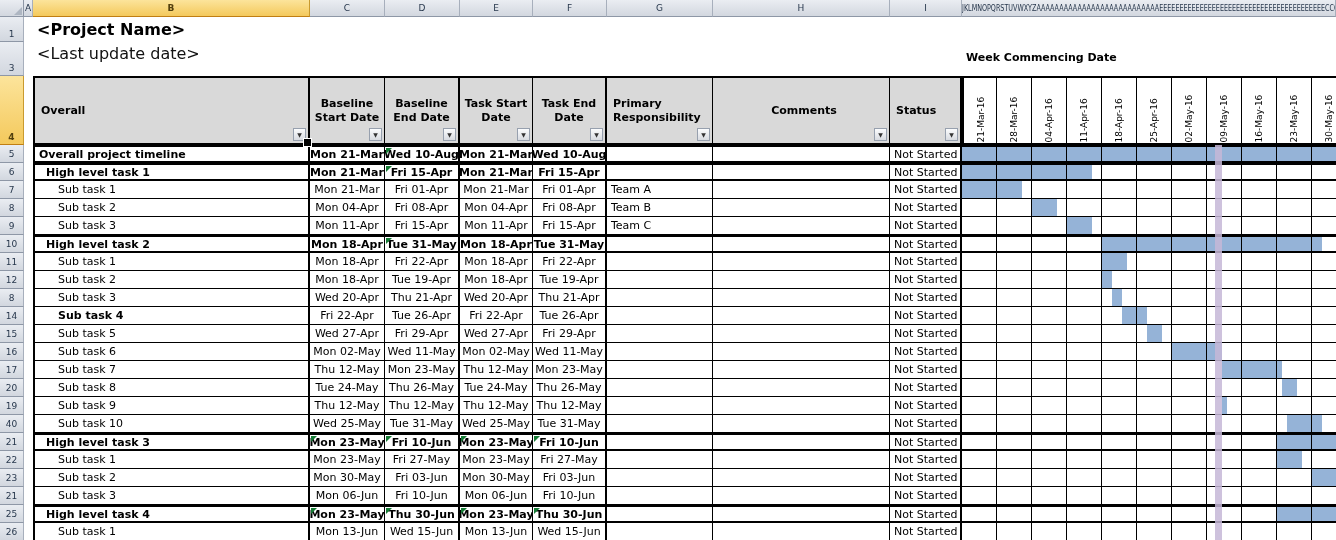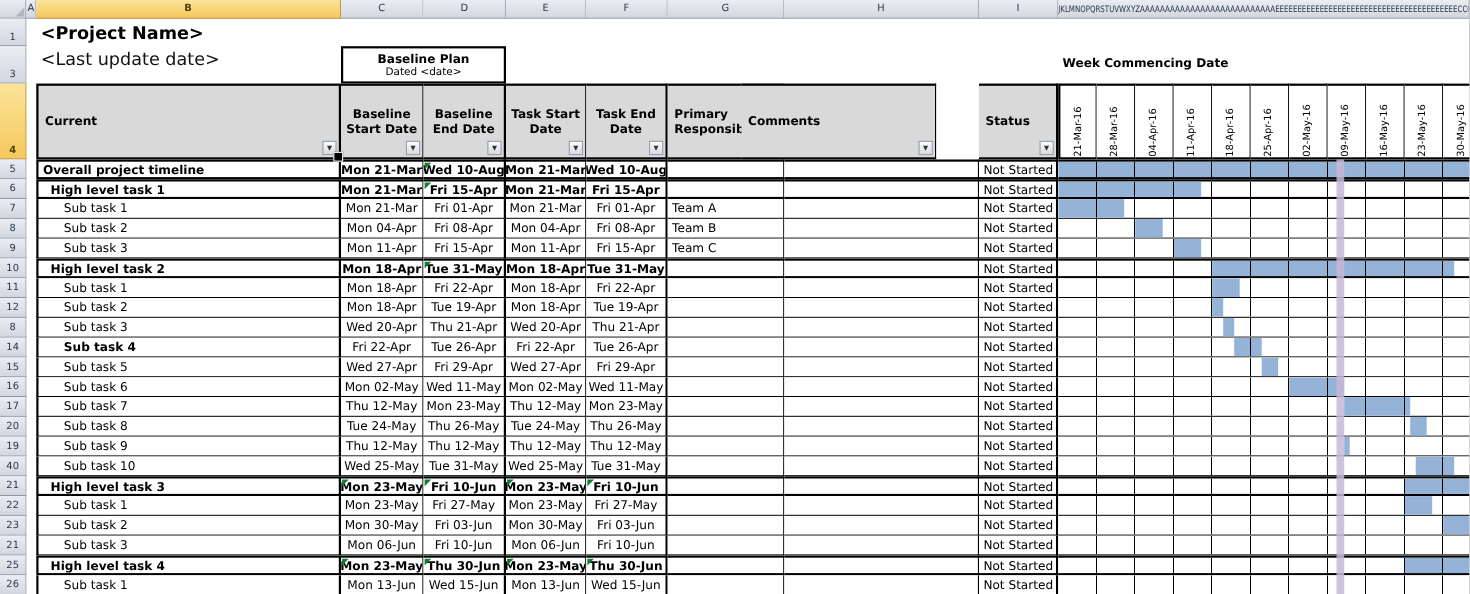--- a/index.html
+++ b/index.html
@@ -91,29 +91,25 @@
       <div class="rowhdr" style="top: 451px; height: 18px; left: 0px; width: 24px;">22</div>
       <div class="rowhdr" style="top: 469px; height: 18px; left: 0px; width: 24px;">23</div>
       <div class="rowhdr" style="top: 487px; height: 18px; left: 0px; width: 24px;">21</div>
       <div class="rowhdr" style="top: 505px; height: 18px; left: 0px; width: 24px;">25</div>
       <div class="rowhdr" style="top: 523px; height: 18px; left: 0px; width: 24px;">26</div>
     </div>
 
   <div class="abs projname" style="left:37px;top:20px;">&lt;Project Name&gt;</div>
   <div class="abs lastupd" style="left:37px;top:44px;">&lt;Last update date&gt;</div>
 
-  <div class="abs planbox" style="left:310px;top:42px;width:150px;height:34px;">
-    <div class="t">Baseline Plan</div>
-    <div class="s">Dated &lt;date&gt;</div>
-  </div>
   <div class="abs wktitle" style="left:966px;top:51px;">Week Commencing Date</div>
 
   <div id="tableHeader">
       <div class="hdr left" style="left: 33px; top: 76px; width: 277px; height: 69px; border-width: 2px; padding-right: 14px;">
-        <span>Current</span>
+        <span>Overall</span>
         <div class="dd">▼</div>
       </div>
       <div class="hdr" style="left: 310px; top: 76px; width: 75px; height: 69px; border-width: 2px 1px 2px 0px; padding-right: 0px;">
         <span>Baseline Start Date</span>
         <div class="dd">▼</div>
       </div>
       <div class="hdr" style="left: 385px; top: 76px; width: 75px; height: 69px; border-width: 2px 2px 2px 0px; padding-right: 0px;">
         <span>Baseline End Date</span>
         <div class="dd">▼</div>
       </div>
@@ -122,21 +118,21 @@
         <div class="dd">▼</div>
       </div>
       <div class="hdr" style="left: 533px; top: 76px; width: 74px; height: 69px; border-width: 2px 2px 2px 0px; padding-right: 0px;">
         <span>Task End Date</span>
         <div class="dd">▼</div>
       </div>
       <div class="hdr left" style="left: 607px; top: 76px; width: 106px; height: 69px; border-width: 2px 1px 2px 0px; padding-right: 14px;">
         <span>Primary Responsibility</span>
         <div class="dd">▼</div>
       </div>
-      <div class="hdr left" style="left: 674px; top: 76px; width: 177px; height: 69px; border-width: 2px 1px 2px 0px; ">
+      <div class="hdr left" style="left: 713px; top: 76px; width: 177px; height: 69px; border-width: 2px 1px 2px 0px;  justify-content: center;">
         <span>Comments</span>
         <div class="dd">▼</div>
       </div>
       <div class="hdr left" style="left: 890px; top: 76px; width: 72px; height: 69px; border-width: 2px 2px 2px 0px; padding-right: 14px;">
         <span>Status</span>
         <div class="dd">▼</div>
       </div>
     </div>
   <div id="weekHeader">
       <div class="wk" style="left: 962px; top: 76px; width: 35px; height: 69px; border-left: 2px solid rgb(0, 0, 0);">

